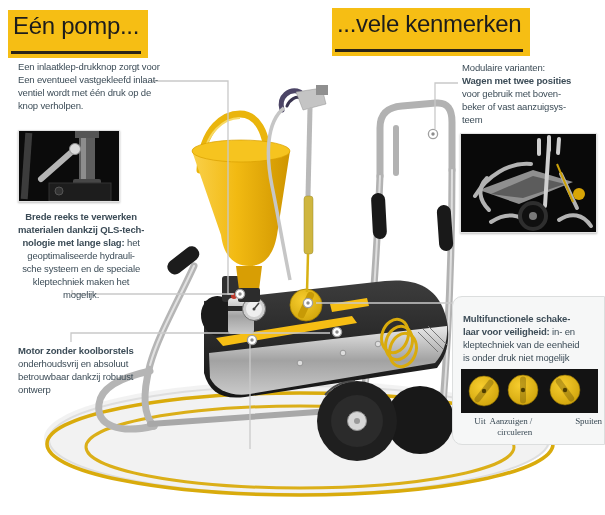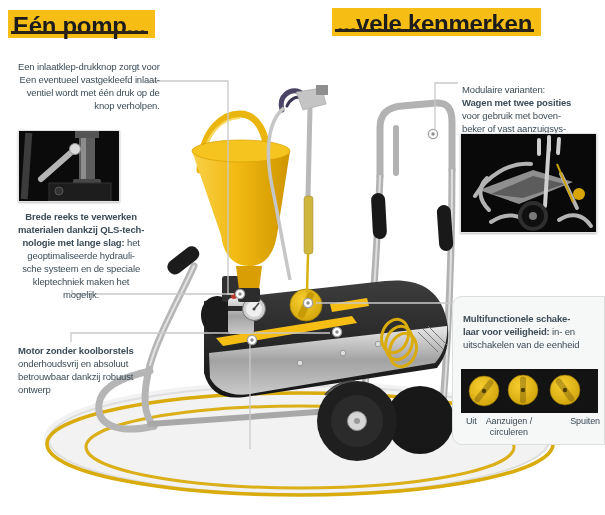--- a/index.html
+++ b/index.html
@@ -15,41 +15,41 @@
   }
   *{margin:0;padding:0;box-sizing:border-box;}
   html,body{background:#fff;}
   .page{
     position:relative;width:605px;height:515px;background:#fff;overflow:hidden;
     font-family:"Liberation Sans",sans-serif;color:var(--text);
   }
   .stage{position:absolute;left:0;top:0;width:605px;height:515px;}
   .hl{
     position:absolute;background:var(--brand-yellow);color:var(--headline-text);
-    font-weight:bold;font-size:24px;line-height:1;padding:4px 9px 0 5px;
+    font-weight:normal;font-size:24px;line-height:1;padding:4px 9px 20px 5px;
     letter-spacing:-0.3px;
   }
   .hl::after{content:"";position:absolute;left:3px;right:7px;bottom:4px;height:2.6px;background:#2b2417;}
   .callout{position:absolute;font-size:9.5px;line-height:13px;letter-spacing:-0.15px;color:var(--text);}
   .callout .ln{white-space:nowrap;}
   .b{font-weight:bold;}
   .thumb{position:absolute;background:var(--thumb-bg);border:1px solid #e3e3e3;box-shadow:0 1px 2px rgba(0,0,0,.25);}
   .thumb svg{display:block;}
   .panel{
     position:absolute;left:452px;top:296px;width:153px;height:149px;
     background:var(--panel-bg);border:1px solid var(--panel-border);
     border-radius:10px 0 0 10px;
   }
   .panel .callout{left:10px;top:15px;}
   .strip{position:absolute;left:8px;top:72px;width:137px;height:44px;background:var(--strip-bg);}
   .knob-labels{
     position:absolute;left:4px;top:119px;width:145px;display:flex;align-items:flex-start;
     font-size:9px;line-height:10.5px;letter-spacing:-0.1px;
   }
-  .knob-label{text-align:center;}
+  .knob-label{text-align:right;font-family:Liberation Serif, serif;}
   .knob-label.k1{width:38px;}
   .knob-label.k2{width:62px;}
   .knob-label.k3{width:45px;margin-left:36px;}
   .pressure{position:absolute;left:160px;top:451px;font-size:10.5px;line-height:14px;letter-spacing:-0.15px;}
 </style>
 </head>
 <body>
 
 <div class="page">
 
@@ -204,21 +204,21 @@
     </g>
   </svg>
 
   <div class="hl" style="left:8px;top:10px;">
     <span>Eén pomp...</span>
   </div>
   <div class="hl" style="left:332px;top:8px;">
     <span>...vele kenmerken</span>
   </div>
 
-  <div class="callout" style="left:18px;top:60px;text-align:right;">
+  <div class="callout" style="left:18px;top:60px;">
     <div class="ln"><span>Een inlaatklep-drukknop zorgt voor</span></div>
     <div class="ln"><span>Een eventueel vastgekleefd inlaat-</span></div>
     <div class="ln"><span>ventiel wordt met één druk op de</span></div>
     <div class="ln"><span>knop verholpen.</span></div>
   </div>
 
   <div class="thumb" style="left:18px;top:130px;width:102px;height:72px;">
     <svg width="100" height="70" viewBox="0 0 100 70">
       <rect width="100" height="70" fill="var(--thumb-bg)"></rect>
       <rect x="4" y="2" width="7" height="66" fill="#3c3c3c" transform="rotate(4 8 35)"></rect>
@@ -244,25 +244,26 @@
   </div>
 
   <div class="callout" style="left:18px;top:344px;">
     <div class="ln"><span class="b">Motor zonder koolborstels</span></div>
     <div class="ln"><span>onderhoudsvrij en absoluut</span></div>
     <div class="ln"><span>betrouwbaar dankzij robuust</span></div>
     <div class="ln"><span>ontwerp</span></div>
   </div>
 
 
-  <div class="callout" style="left:462px;top:61px;margin-top:22px;">
+  <div class="callout" style="left:462px;top:61px;">
     <div class="ln"><span>Modulaire varianten:</span></div>
     <div class="ln"><span class="b">Wagen met twee posities</span></div>
     <div class="ln"><span>voor gebruik met boven-</span></div>
     <div class="ln"><span>beker of vast aanzuigsys-</span></div>
+    <div class="ln"><span>teem</span></div>
   </div>
 
   <div class="thumb" style="left:460px;top:133px;width:137px;height:100px;">
     <svg width="135" height="98" viewBox="0 0 135 98">
       <rect width="135" height="98" fill="#090909"></rect>
       <polygon points="18,56 72,36 112,48 58,70" fill="#8f8f8f"></polygon>
       <polygon points="30,60 72,42 104,50 62,64" fill="#5c5c5c"></polygon>
       <g fill="none" stroke="#b3b3b3" stroke-width="4" stroke-linecap="round">
         <path d="M14,62 C26,42 48,28 70,30"></path>
         <path d="M28,76 C18,66 16,54 26,44"></path>
@@ -280,21 +281,22 @@
       <circle cx="118" cy="60" r="6" fill="#d8a506"></circle>
       <circle cx="72" cy="82" r="13" fill="#101010" stroke="#2e2e2e" stroke-width="4"></circle>
       <circle cx="72" cy="82" r="4" fill="#7a7a7a"></circle>
     </svg>
   </div>
 
   <div class="panel">
     <div class="callout">
       <div class="ln"><span class="b">Multifunctionele schake-</span></div>
       <div class="ln"><span class="b">laar voor veiligheid:</span><span> in- en</span></div>
-      <div class="ln"><span>uitschakelen van de eenheid</span></div>
+      <div class="ln"><span>kleptechniek van de eenheid</span></div>
+      <div class="ln"><span>is onder druk niet mogelijk</span></div>
     </div>
 
     <div class="strip">
       <svg width="137" height="44" viewBox="0 0 137 44">
         <defs>
           <radialGradient id="knobY2" cx="0.4" cy="0.35" r="0.85">
             <stop offset="0" stop-color="#f7cd2e"></stop>
               <stop offset="1" stop-color="#c89c05"></stop>
           </radialGradient>
         </defs>

